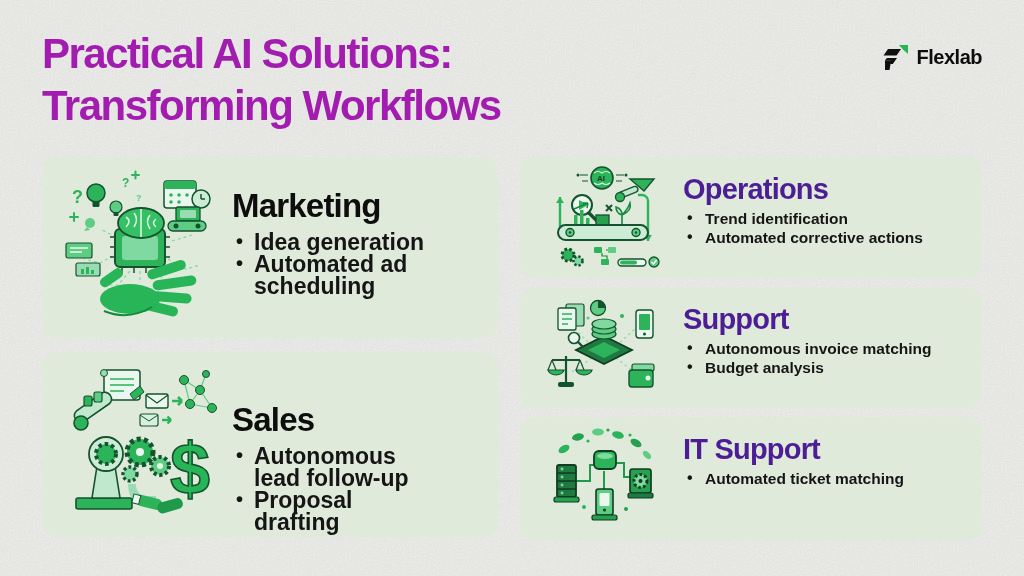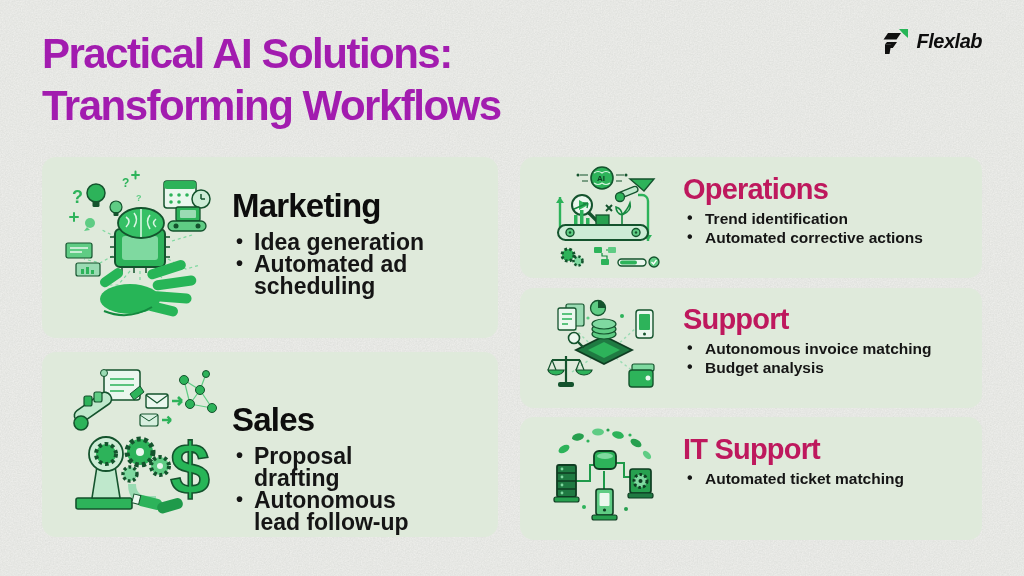--- a/index.html
+++ b/index.html
@@ -12,22 +12,22 @@
   }
   .noise-layer {
     position:absolute; inset:0; z-index:0; pointer-events:none;
   }
   .header-title {
     position:absolute; left:42px; top:28px; z-index:2;
     font-size:42px; font-weight:700; letter-spacing:-1.5px;
     line-height:52px; color:#a21caf;
   }
   .brand {
-    position:absolute; top:28px; right:42px; z-index:2;
-    display:flex; align-items:center; gap:8px;font-style:italic;
+    position:absolute; top:44px; right:42px; z-index:2;
+    display:flex; align-items:center; gap:8px;
   }
   .brand-name { font-size:20px; font-weight:700; letter-spacing:-0.5px; color:#0d0d0d; }
 
   .card {
     position:absolute; z-index:1;
     background:#dfeadb;
     border-radius:14px;
   }
   .card-marketing  { left:42px;  top:157px; width:456px; height:181px; }
   .card-sales      { left:42px;  top:352px; width:456px; height:185px; }
@@ -36,21 +36,21 @@
   .card-itsupport  { left:520px; top:417px; width:462px; height:123px; }
 
   .illu { position:absolute; }
   .card-marketing .illu, .card-sales .illu { left:18px; top:10px; }
   .card-operations .illu, .card-finance .illu, .card-itsupport .illu { left:24px; top:6px; }
 
   .txt-lg { position:absolute; left:190px; top:30px; width:250px; }
   .txt-sm { position:absolute; left:163px; top:15px; width:290px; }
 
   .card-title-lg { font-size:33px; font-weight:700; letter-spacing:-0.8px; line-height:38px; color:#0d0d0d; }
-  .card-title-sm { font-size:29px; font-weight:700; letter-spacing:-0.8px; line-height:34px; color:#be185d; }
+  .card-title-sm { font-size:29px; font-weight:700; letter-spacing:-0.8px; line-height:34px; color:#4c1d95; }
 
   .bullets { list-style:none; margin-top:6px; }
   .bullets li { position:relative; padding-left:22px; font-weight:700; color:#151515; }
   .bullets li::before {
     content:"\2022"; position:absolute; left:4px; top:-1px; color:#151515;
   }
   .bullets-lg li { font-size:23px; line-height:22px; width:205px; }
   .bullets-lg li::before { font-size:20px; }
   .bullets-sm { margin-top:4px; }
   .bullets-sm li { font-size:15.5px; line-height:18.5px; }
@@ -232,22 +232,22 @@
       <g>
         <rect x="78" y="132" width="26" height="11" rx="5" fill="#2db35a" transform="rotate(14 78 132)"></rect>
         <rect x="96" y="142" width="26" height="11" rx="5" fill="#1f9a4a" transform="rotate(-16 96 142)"></rect>
         <rect x="74" y="132" width="7" height="9" fill="#eaf7ee" stroke="#14532d" stroke-width="1" transform="rotate(14 74 132)"></rect>
       </g>
     </svg>
   </span>
   <div class="txt-lg" style="top:49px;">
     <div class="card-title-lg">Sales</div>
     <ul class="bullets bullets-lg">
+      <li>Autonomous lead follow-up</li>
       <li>Proposal drafting</li>
-      <li>Autonomous lead follow-up</li>
     </ul>
   </div>
 </section>
 
 <section class="card card-operations">
   <span class="illu">
     <svg width="120" height="110" viewBox="0 0 120 110">
       <g stroke="#2db35a" stroke-width="2.4" fill="none">
         <path d="M16 34 v36 a6 6 0 0 0 6 6 h6"></path>
         <path d="M104 78 v-40 a6 6 0 0 0 -6 -6 h-4"></path>

